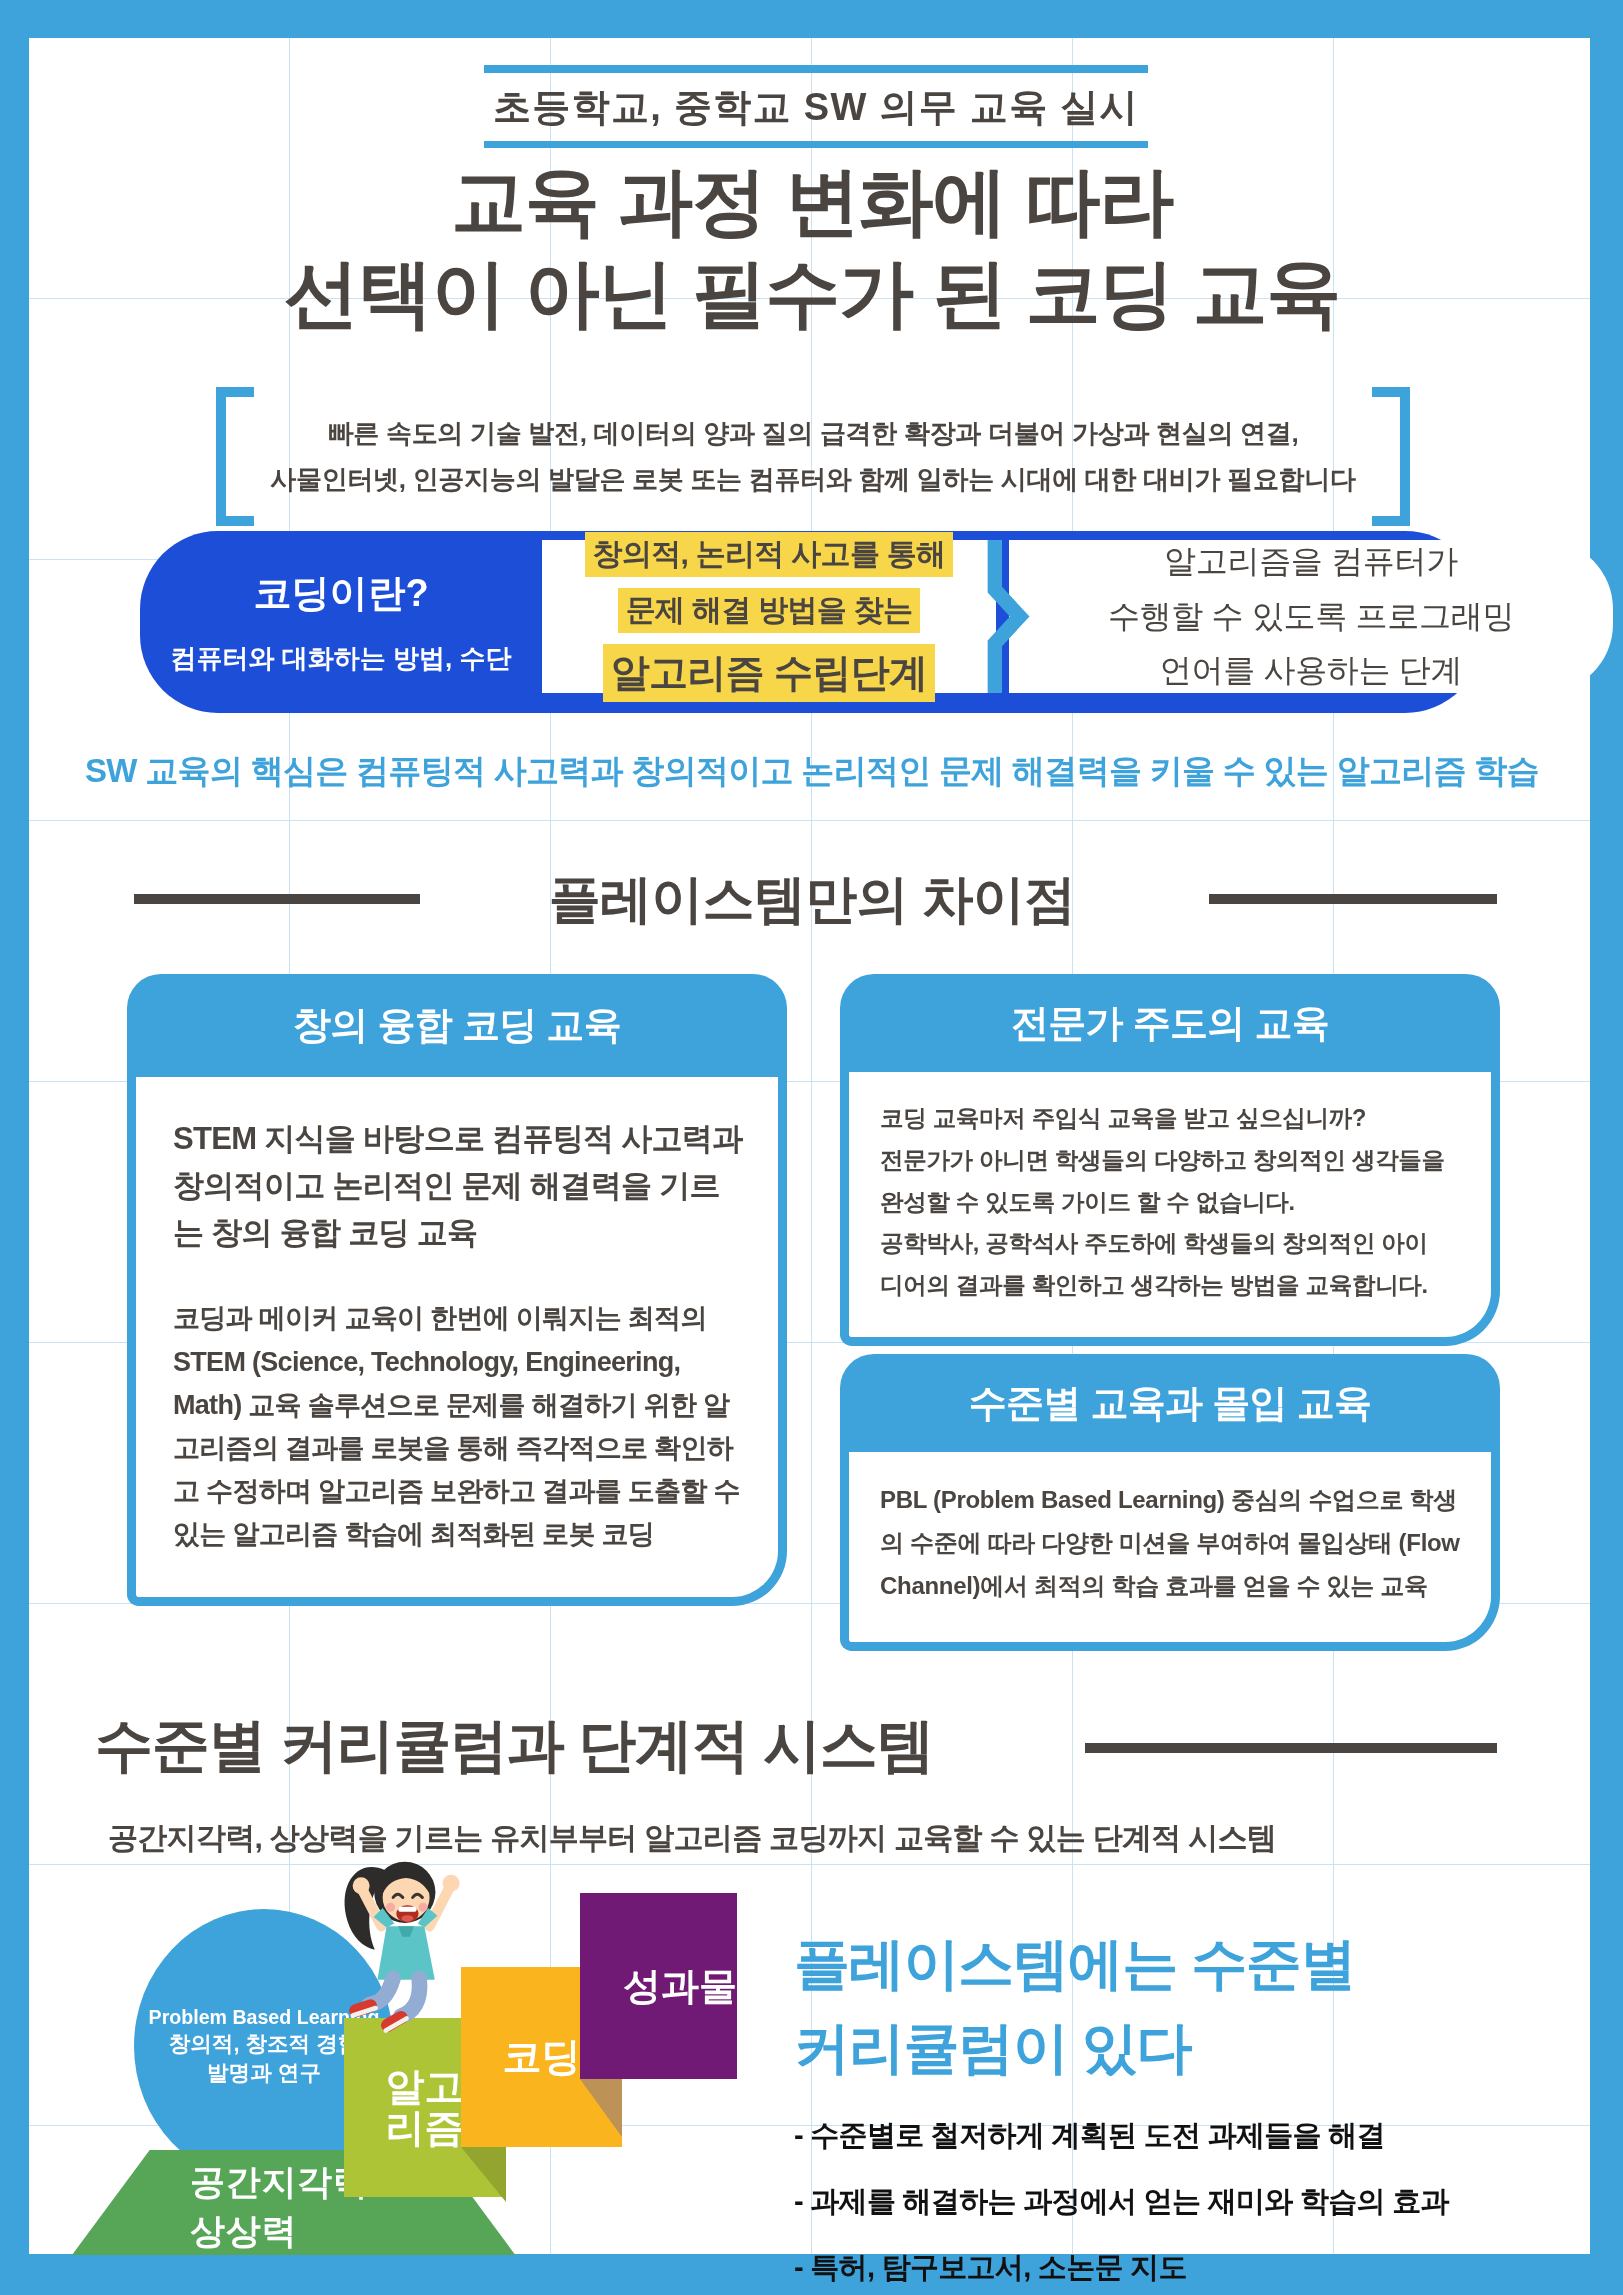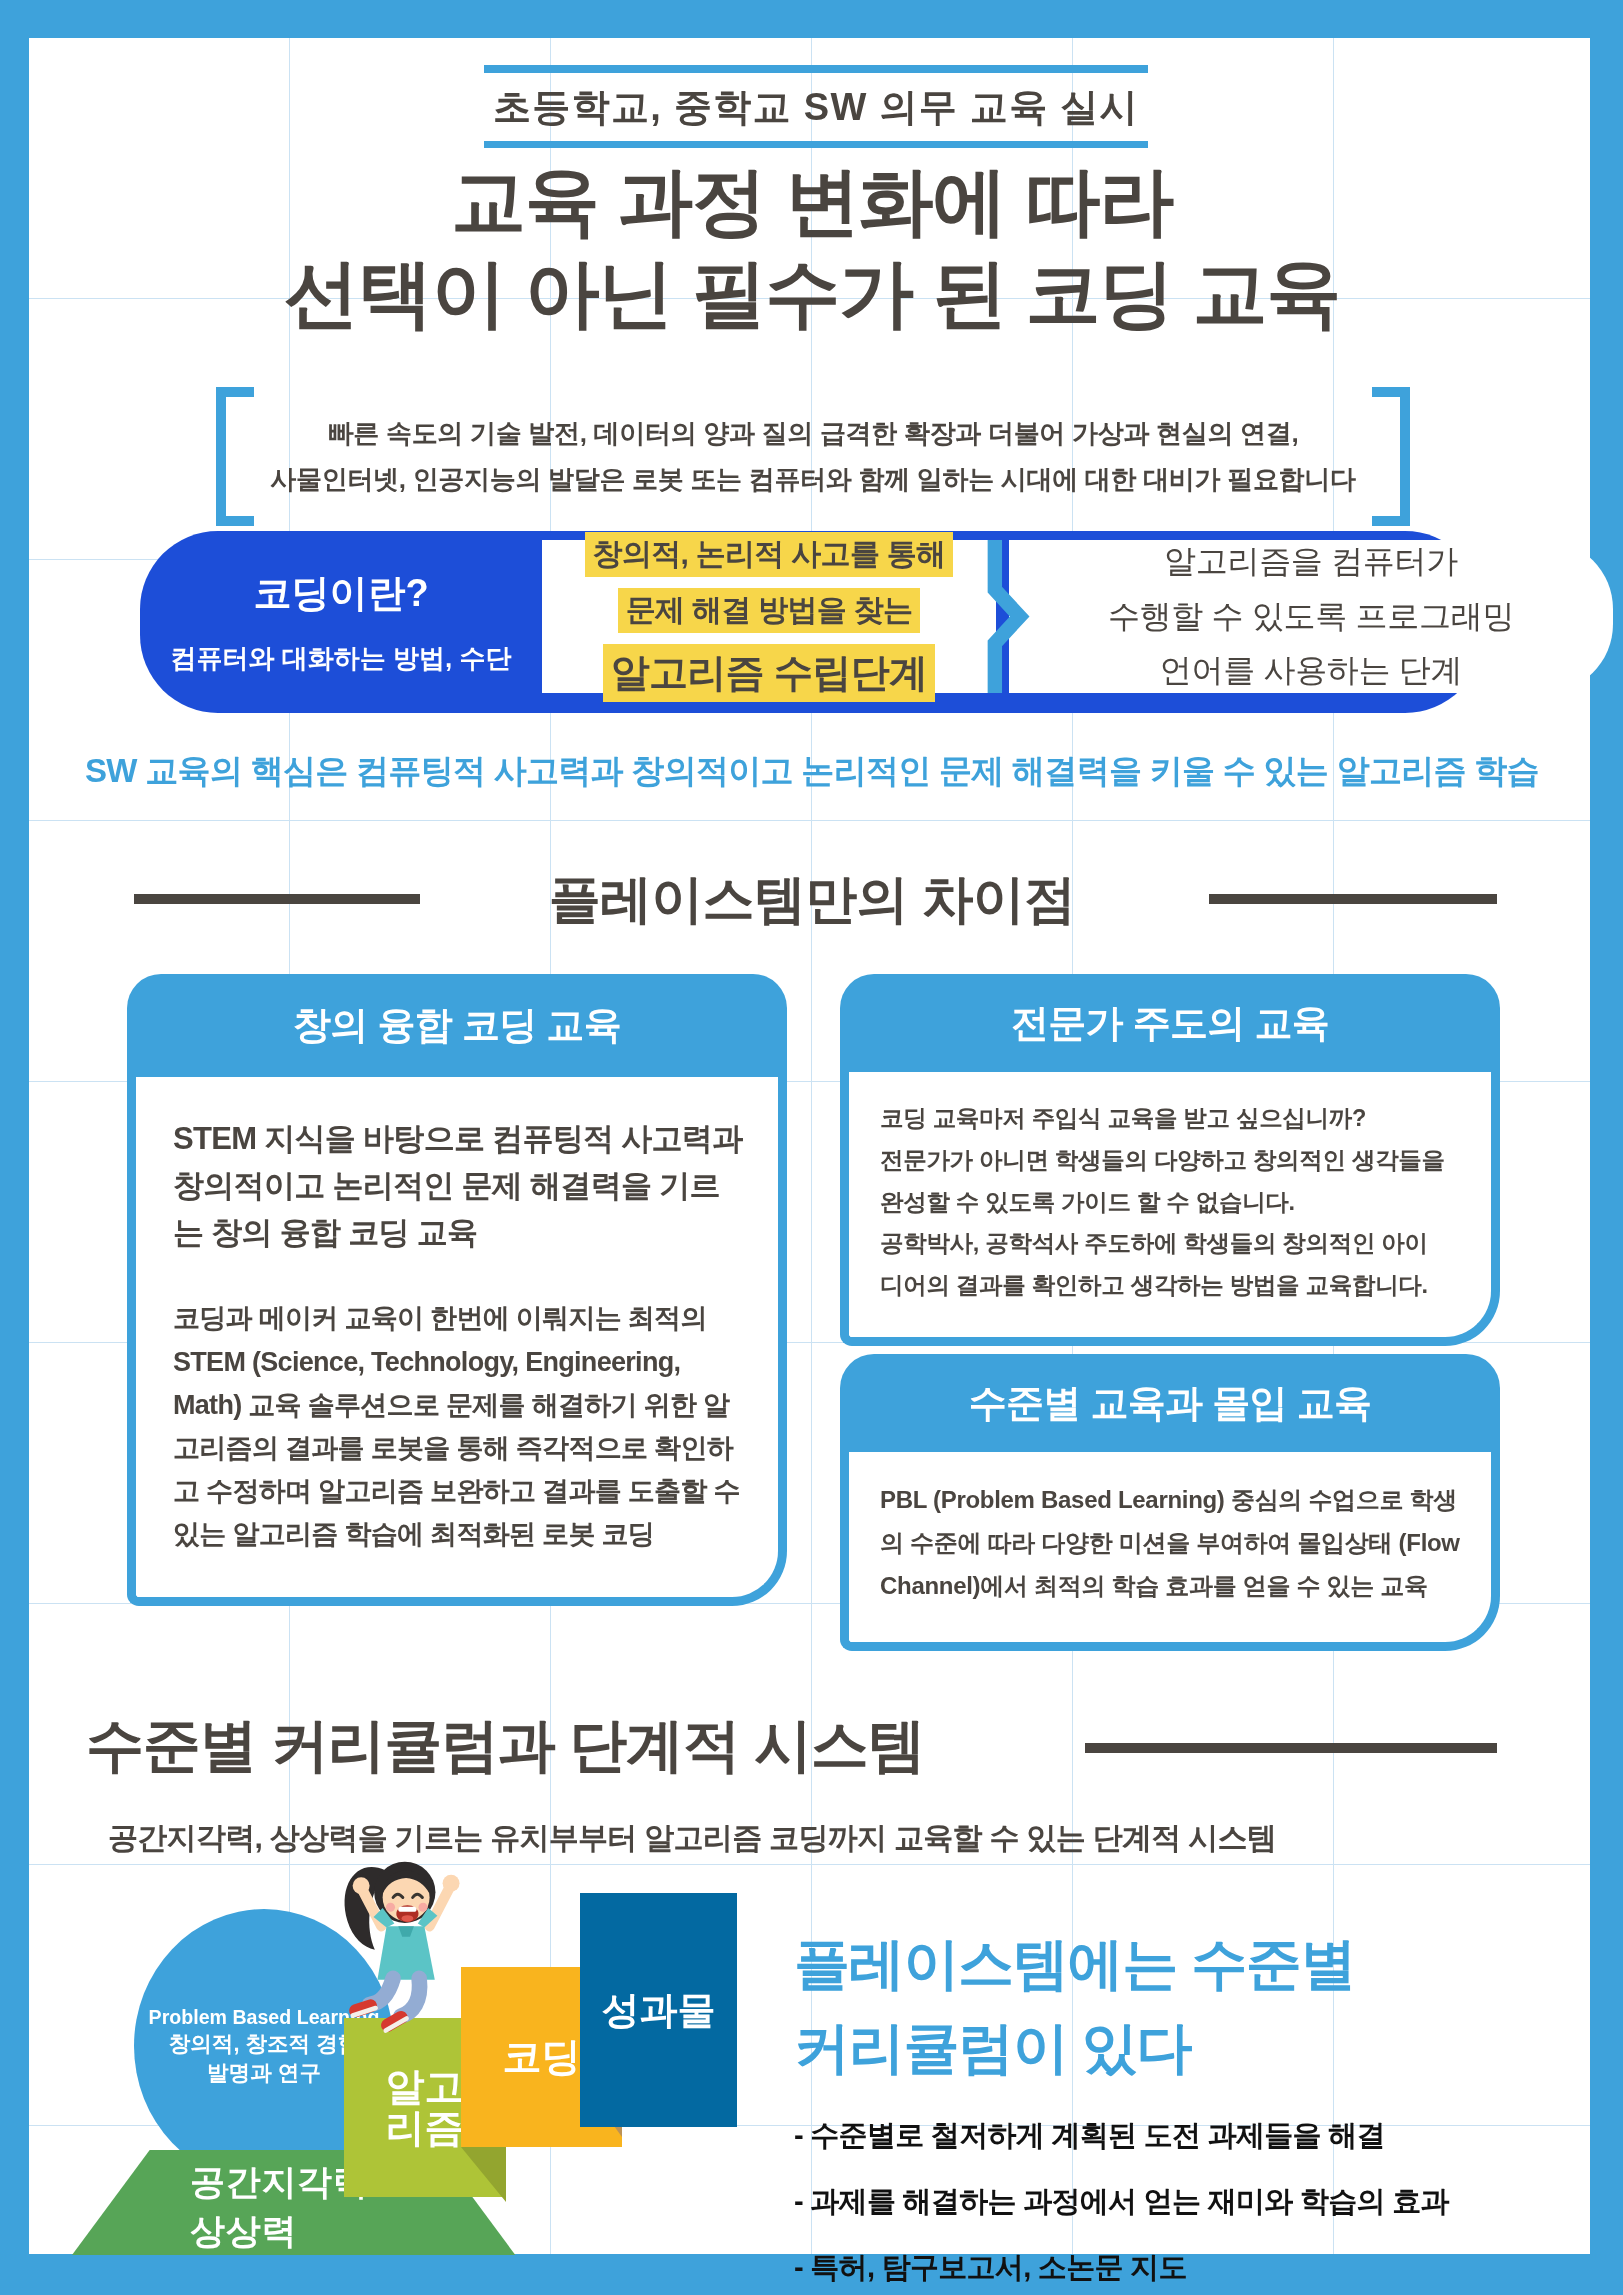--- a/index.html
+++ b/index.html
@@ -86,38 +86,38 @@
   .card.c-left .p2{font-size:27px;font-weight:600;line-height:1.6;margin:0;letter-spacing:-0.7px;}
   .card.c-r1{left:840px;top:974px;}
   .card.c-r1 .head,.card.c-r2 .head{height:98px;}
   .card.c-r1 .body p{font-size:23.5px;font-weight:600;line-height:1.78;margin:0;letter-spacing:-0.3px;}
   .card.c-r1 .body{padding:26px 42px 30px 31px;}
   .card.c-r2{left:840px;top:1354px;}
   .card.c-r2 .body p{font-size:24px;font-weight:600;line-height:1.78;margin:0;letter-spacing:-0.3px;}
   .card.c-r2 .body{padding:27.4px 29px 34px 31px;}
 
   
-  .cur-head{left:86px;top:1707px;font-size:58px;font-weight:800;color:#4A4540;letter-spacing:-1.3px;}
+  .cur-head{left:95px;top:1707px;font-size:58px;font-weight:800;color:#4A4540;letter-spacing:-1.3px;}
   .cur-rule{left:1085px;top:1743px;width:412px;height:9.8px;background:#4A4540;}
   .cur-sub{left:108px;top:1818px;font-size:30px;font-weight:700;color:#4A4540;letter-spacing:-0.7px;}
 
   
   .g-green{left:72px;top:2150px;width:457px;height:105px;background:#57A557;z-index:3;
     clip-path:polygon(17% 0, 80% 0, 97% 100%, 0 100%);
     color:#fff;font-size:35px;font-weight:800;line-height:1.4;padding:6.5px 0 0 118px;letter-spacing:0.7px;}
   .g-ellipse{left:134px;top:1909px;width:260px;height:274px;background:#3EA2DB;border-radius:50%;z-index:2;
     display:flex;flex-direction:column;justify-content:center;align-items:center;color:#fff;text-align:center;}
   .g-ellipse .l1{font-size:19.6px;font-weight:800;}
   .g-ellipse .l2,.g-ellipse .l3{font-size:21.6px;font-weight:700;}
   .step{position:absolute;display:flex;align-items:center;justify-content:center;
     color:#fff;font-weight:800;text-align:center;}
   .step.alg{left:344px;top:2018px;width:161px;height:179px;background:#AEC437;z-index:4;
     font-size:39px;line-height:1.05;}
   .step.cod{left:461px;top:1967px;width:161px;height:180px;background:#F9B41E;z-index:5;font-size:39px;align-items:center;}
-  .step.out{left:580px;top:1893px;width:157px;height:234px;background:#0369a1;z-index:6;font-size:38px;}
+  .step.out{left:580px;top:1893px;width:157px;height:186px;background:#701a75;z-index:6;font-size:38px;justify-content:flex-end;}
   .fold{position:absolute;z-index:5;}
   .fold.f1{left:461px;top:2147px;width:45px;height:55px;background:#93A52F;
     clip-path:polygon(0 0, 100% 0, 100% 100%);}
   .fold.f2{left:580px;top:2079px;width:42px;height:58px;background:#BC9256;z-index:6;
     clip-path:polygon(0 0, 100% 0, 100% 100%);}
   .girl{left:325px;top:1848px;width:157px;height:189px;z-index:7;}
 
   
   .cta{left:794px;top:1922px;font-size:56px;font-weight:800;color:#3EA2DB;line-height:1.5;letter-spacing:-1.3px;}
   .bullets{left:794px;top:2116px;}

